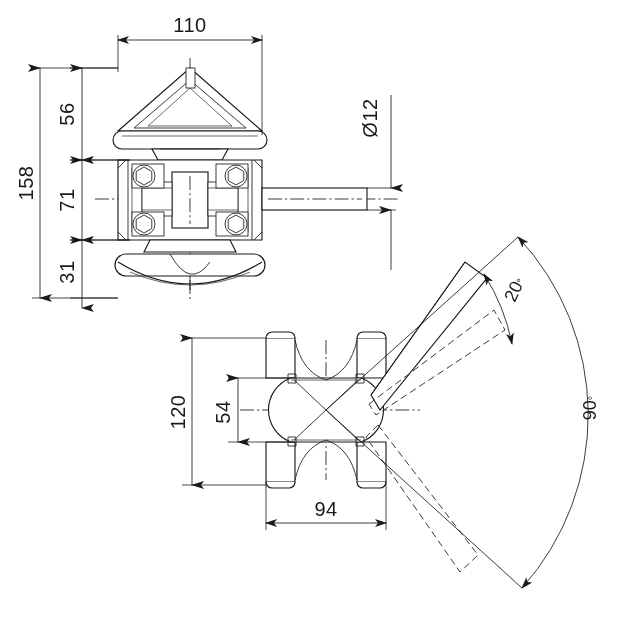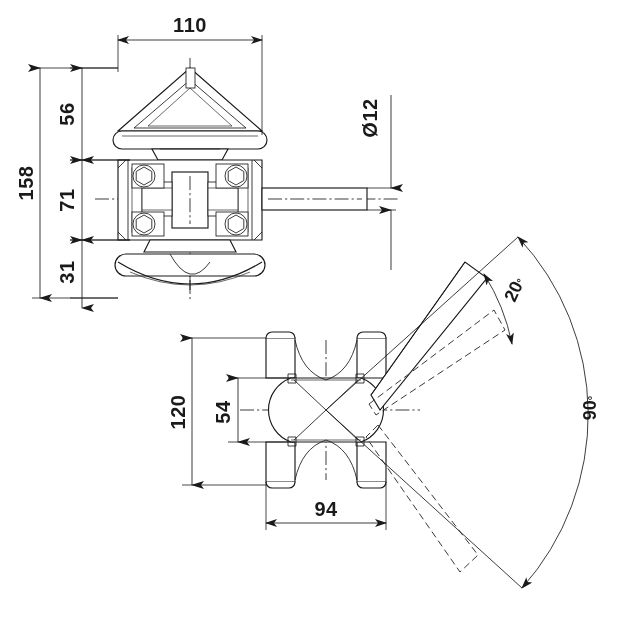--- a/index.html
+++ b/index.html
@@ -2,21 +2,21 @@
 <html><head>
 <meta charset="utf-8">
 <style>
   html,body{margin:0;padding:0;}
   body{
     width:640px;height:640px;
     background:#ffffff;
     font-family:"Liberation Sans", sans-serif;
     overflow:hidden;
   }
-  #drawing-root{position:relative;width:640px;height:540px;font-weight:bold;}
+  #drawing-root{position:relative;width:640px;height:540px;}
   svg{display:block;}
   .ln{stroke:#1a1a1a;fill:none;stroke-width:1.15;}
   .ln-thin{stroke:#1a1a1a;fill:none;stroke-width:0.85;}
   .ln-hair{stroke:#2a2a2a;fill:none;stroke-width:0.7;}
   .dim{stroke:#1a1a1a;fill:none;stroke-width:0.85;}
   .ext{stroke:#1a1a1a;fill:none;stroke-width:0.8;}
   .center{stroke:#1a1a1a;fill:none;stroke-width:0.85;
           stroke-dasharray:14 3 2.2 3;}
   .hidden-ln{stroke:#3a3a3a;fill:none;stroke-width:1.0;stroke-dasharray:7 4;}
   .fillwhite{fill:#ffffff;}

